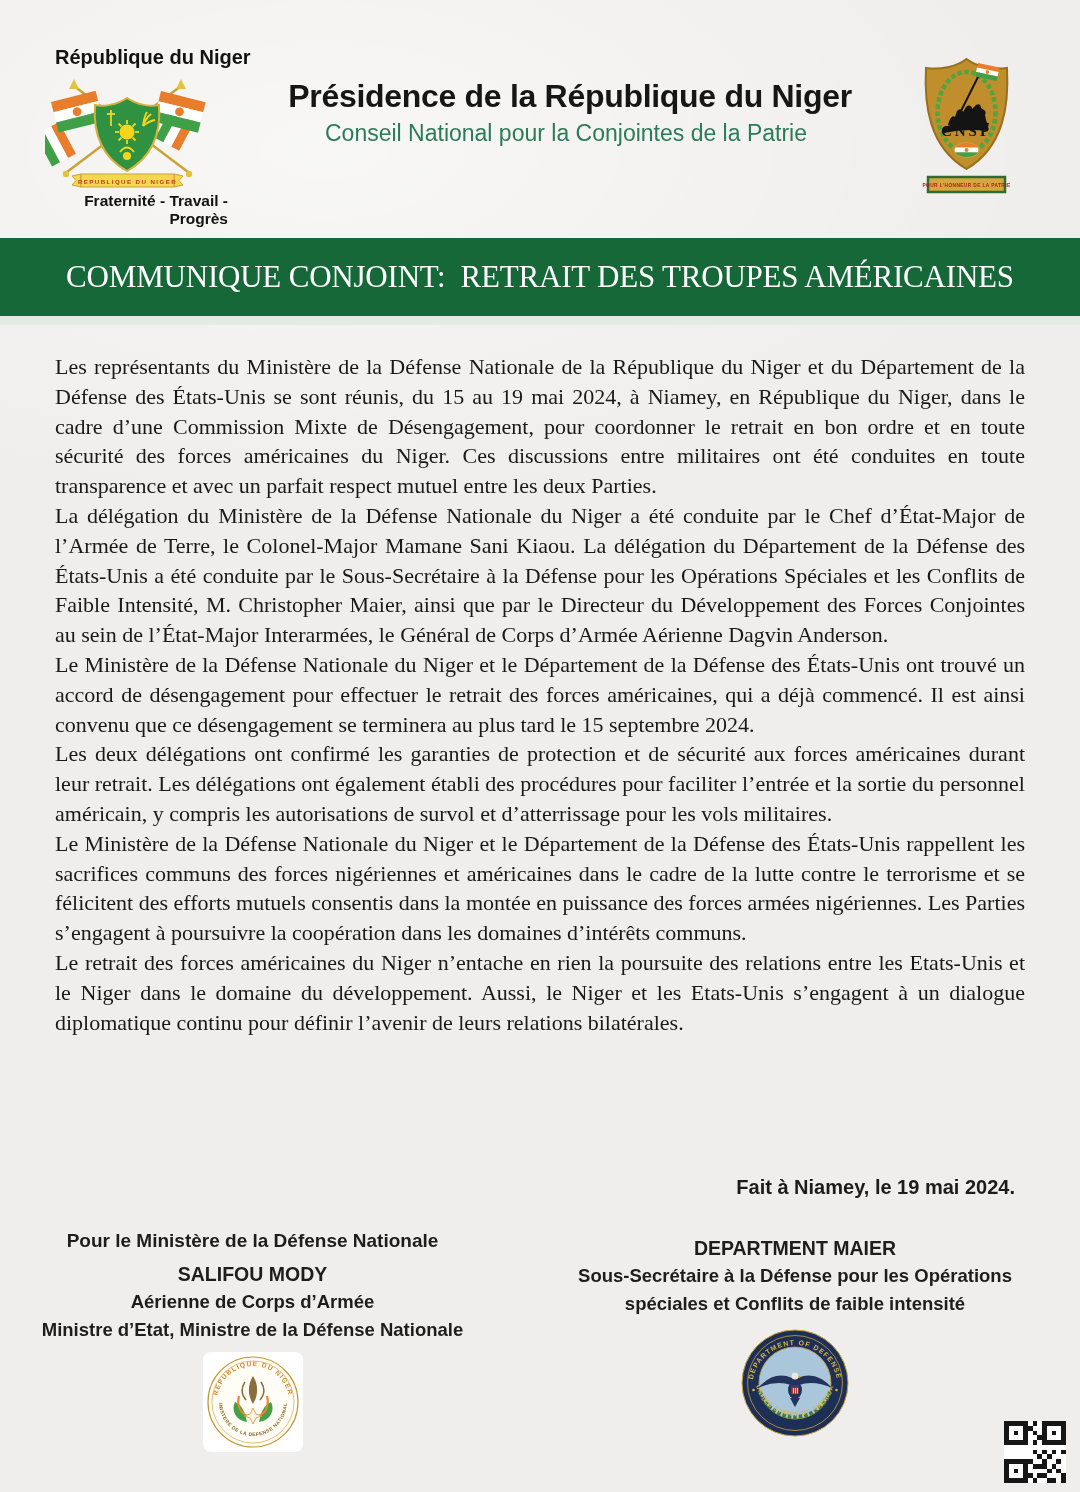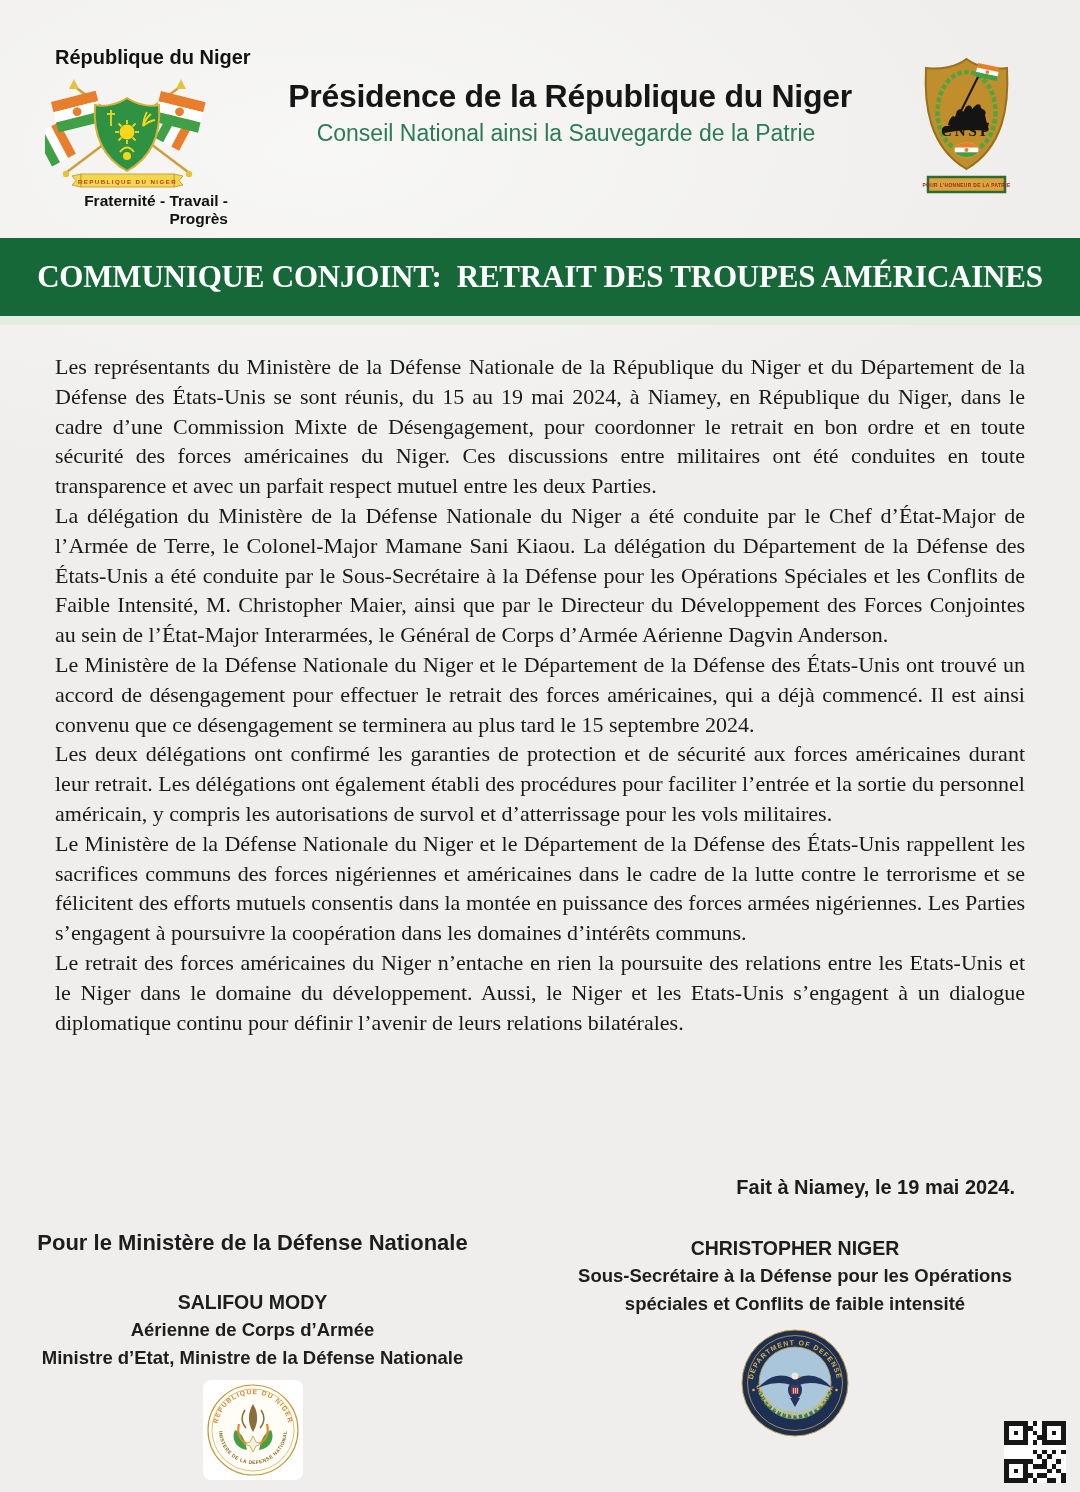--- a/index.html
+++ b/index.html
@@ -17,34 +17,34 @@
   .motto{position:absolute; left:38px; top:192px; width:190px; text-align:right;
          font-size:15.5px; font-weight:bold; color:#121212;}
   .title{position:absolute; left:570px; top:78px; transform:translateX(-50%);
          white-space:nowrap; font-size:32px; font-weight:bold; letter-spacing:-.3px; color:#161616;}
   .subtitle{position:absolute; left:566px; top:120px; transform:translateX(-50%);
          white-space:nowrap; font-size:23px; color:#2b7a58; font-weight:normal;}
   .cnsp{position:absolute; left:918px; top:55px; width:97px; height:140px;}
   
   .banner{position:absolute; left:0; top:238px; width:1080px; height:78px; background:#166839;
           display:flex; align-items:center; justify-content:center;}
-  .banner span{font-family:"Liberation Serif", serif; font-weight:bold; font-size:31px;
+  .banner span{font-family:"Liberation Serif", serif; font-weight:normal; font-size:31px;
           letter-spacing:-.2px; color:#ffffff; white-space:pre;}
   .banner-strip{position:absolute; left:0; top:316px; width:1080px; height:9px; background:#e3ebe3;}
   
   .bodytext{position:absolute; left:55px; top:352px; width:970px;}
   .bodytext p{margin:0; font-family:"Liberation Serif", serif; font-size:22px; line-height:29.8px;
           text-align:justify; color:#191919;}
   
   .dateline{position:absolute; right:65px; top:1176px; font-size:20px; font-weight:bold; color:#1c1c1c;}
   
   .sig{position:absolute; text-align:center; font-weight:bold; color:#1d1d1d;}
   .sig-left{left:30px; top:1230px; width:445px;}
   .sig-right{left:555px; top:1234px; width:480px;}
-  .sig .for-line{font-size:22px; margin-bottom:32px;}
+  .sig .for-line{font-size:19px; margin-bottom:8px;}
   .sig .name{font-size:19.5px; line-height:28px;}
   .sig .role{font-size:18.5px; line-height:28px;}
   .sig-left svg{margin-top:6px;}
   .sig-right svg{margin-top:10px;}
   
   .qr{position:absolute; left:1002px; top:1421px; width:66px; height:62px;}
   .st-serif{font-family:"Liberation Serif", serif;}
 </style>
 </head>
 <body>
@@ -110,21 +110,21 @@
 
     <polygon points="36,100 27,102 31,106.5 27,111 36,113" fill="#f3d84e" stroke="#caa23a" stroke-width="1"></polygon>
     <polygon points="129,100 138,102 134,106.5 138,111 129,113" fill="#f3d84e" stroke="#caa23a" stroke-width="1"></polygon>
     <rect x="36" y="100" width="93" height="13" fill="#f3d84e" stroke="#caa23a" stroke-width="1"></rect>
     <text x="82.5" y="109.5" text-anchor="middle" font-size="6.2" font-weight="bold" letter-spacing="1.4" fill="#c23b2a">REPUBLIQUE DU NIGER</text>
   </svg>
 
   <div class="motto">Fraternité - Travail - Progrès</div>
 
   <div class="title">Présidence de la République du Niger</div>
-  <div class="subtitle">Conseil National ainsi la Sauvegarde de la Patrie</div>
+  <div class="subtitle">Conseil National pour la Conjointes de la Patrie</div>
 
   <svg class="cnsp" viewBox="0 0 97 140">
     <path d="M48.5,4 C59,12 75,15 89,13 C91,50 86,92 48.5,114 C11,92 6,50 8,13 C22,15 38,12 48.5,4 Z" fill="#c18e2e" stroke="#96701c" stroke-width="2"></path>
     <ellipse cx="48.5" cy="57" rx="29" ry="40" fill="none" stroke="#52a43c" stroke-width="4.5" stroke-dasharray="4.5,2.5"></ellipse>
     <line x1="40" y1="62" x2="63" y2="16" stroke="#141414" stroke-width="2"></line>
     <g transform="translate(60,8) rotate(12)">
       <rect x="0" y="0" width="22" height="4.6" fill="#e87e2b"></rect>
       <rect x="0" y="4.6" width="22" height="4.6" fill="#ffffff"></rect>
       <rect x="0" y="9.2" width="22" height="4.6" fill="#40a047"></rect>
       <circle cx="11" cy="7" r="1.8" fill="#e87e2b"></circle>
@@ -185,21 +185,21 @@
       <path d="M52,26 C47,34 46,44 52,54 C58,44 57,34 52,26 Z" fill="#8a6d3b"></path>
       <path d="M44,32 C40,38 40,44 45,50 M60,32 C64,38 64,44 59,50" stroke="#8a6d3b" stroke-width="1.5" fill="none"></path>
       <path d="M34,52 C30,60 34,70 46,72 C44,62 41,55 34,52 Z" fill="#43a047"></path>
       <path d="M70,52 C74,60 70,70 58,72 C60,62 63,55 70,52 Z" fill="#43a047"></path>
       <path d="M38,46 C36,54 38,62 46,66 M66,46 C68,54 66,62 58,66" stroke="#e8852c" stroke-width="2.2" fill="none"></path>
       <path d="M52,58 L55,64 61,66 55,68 52,74 49,68 43,66 49,64 Z" fill="#f8f2e2" stroke="#c49937" stroke-width="0.8"></path>
     </svg>
   </div>
 
   <div class="sig sig-right">
-    <div class="name">CHRISTOPHER NIGER</div>
+    <div class="name">DEPARTMENT MAIER</div>
     <div class="role">Sous-Secrétaire à la Défense pour les Opérations spéciales et Conflits de faible intensité</div>
 
     <svg width="110" height="110" viewBox="0 0 110 110">
       <circle cx="55" cy="55" r="53" fill="#1e2f56" stroke="#caa23a" stroke-width="1"></circle>
       <circle cx="55" cy="55" r="47.5" fill="none" stroke="#caa23a" stroke-width="0.8"></circle>
       <circle cx="55" cy="55" r="36" fill="#a9c6db" stroke="#caa23a" stroke-width="0.8"></circle>
       <path d="M20,64 A37,37 0 0 0 90,64" fill="none" stroke="#3d7a3f" stroke-width="4" stroke-dasharray="3.5,2"></path>
       <defs>
         <path id="dod-top" d="M12,60 A43,43 0 0 1 98,60"></path>
         <path id="dod-bot" d="M16,57 A40,40 0 0 0 94,57"></path>

